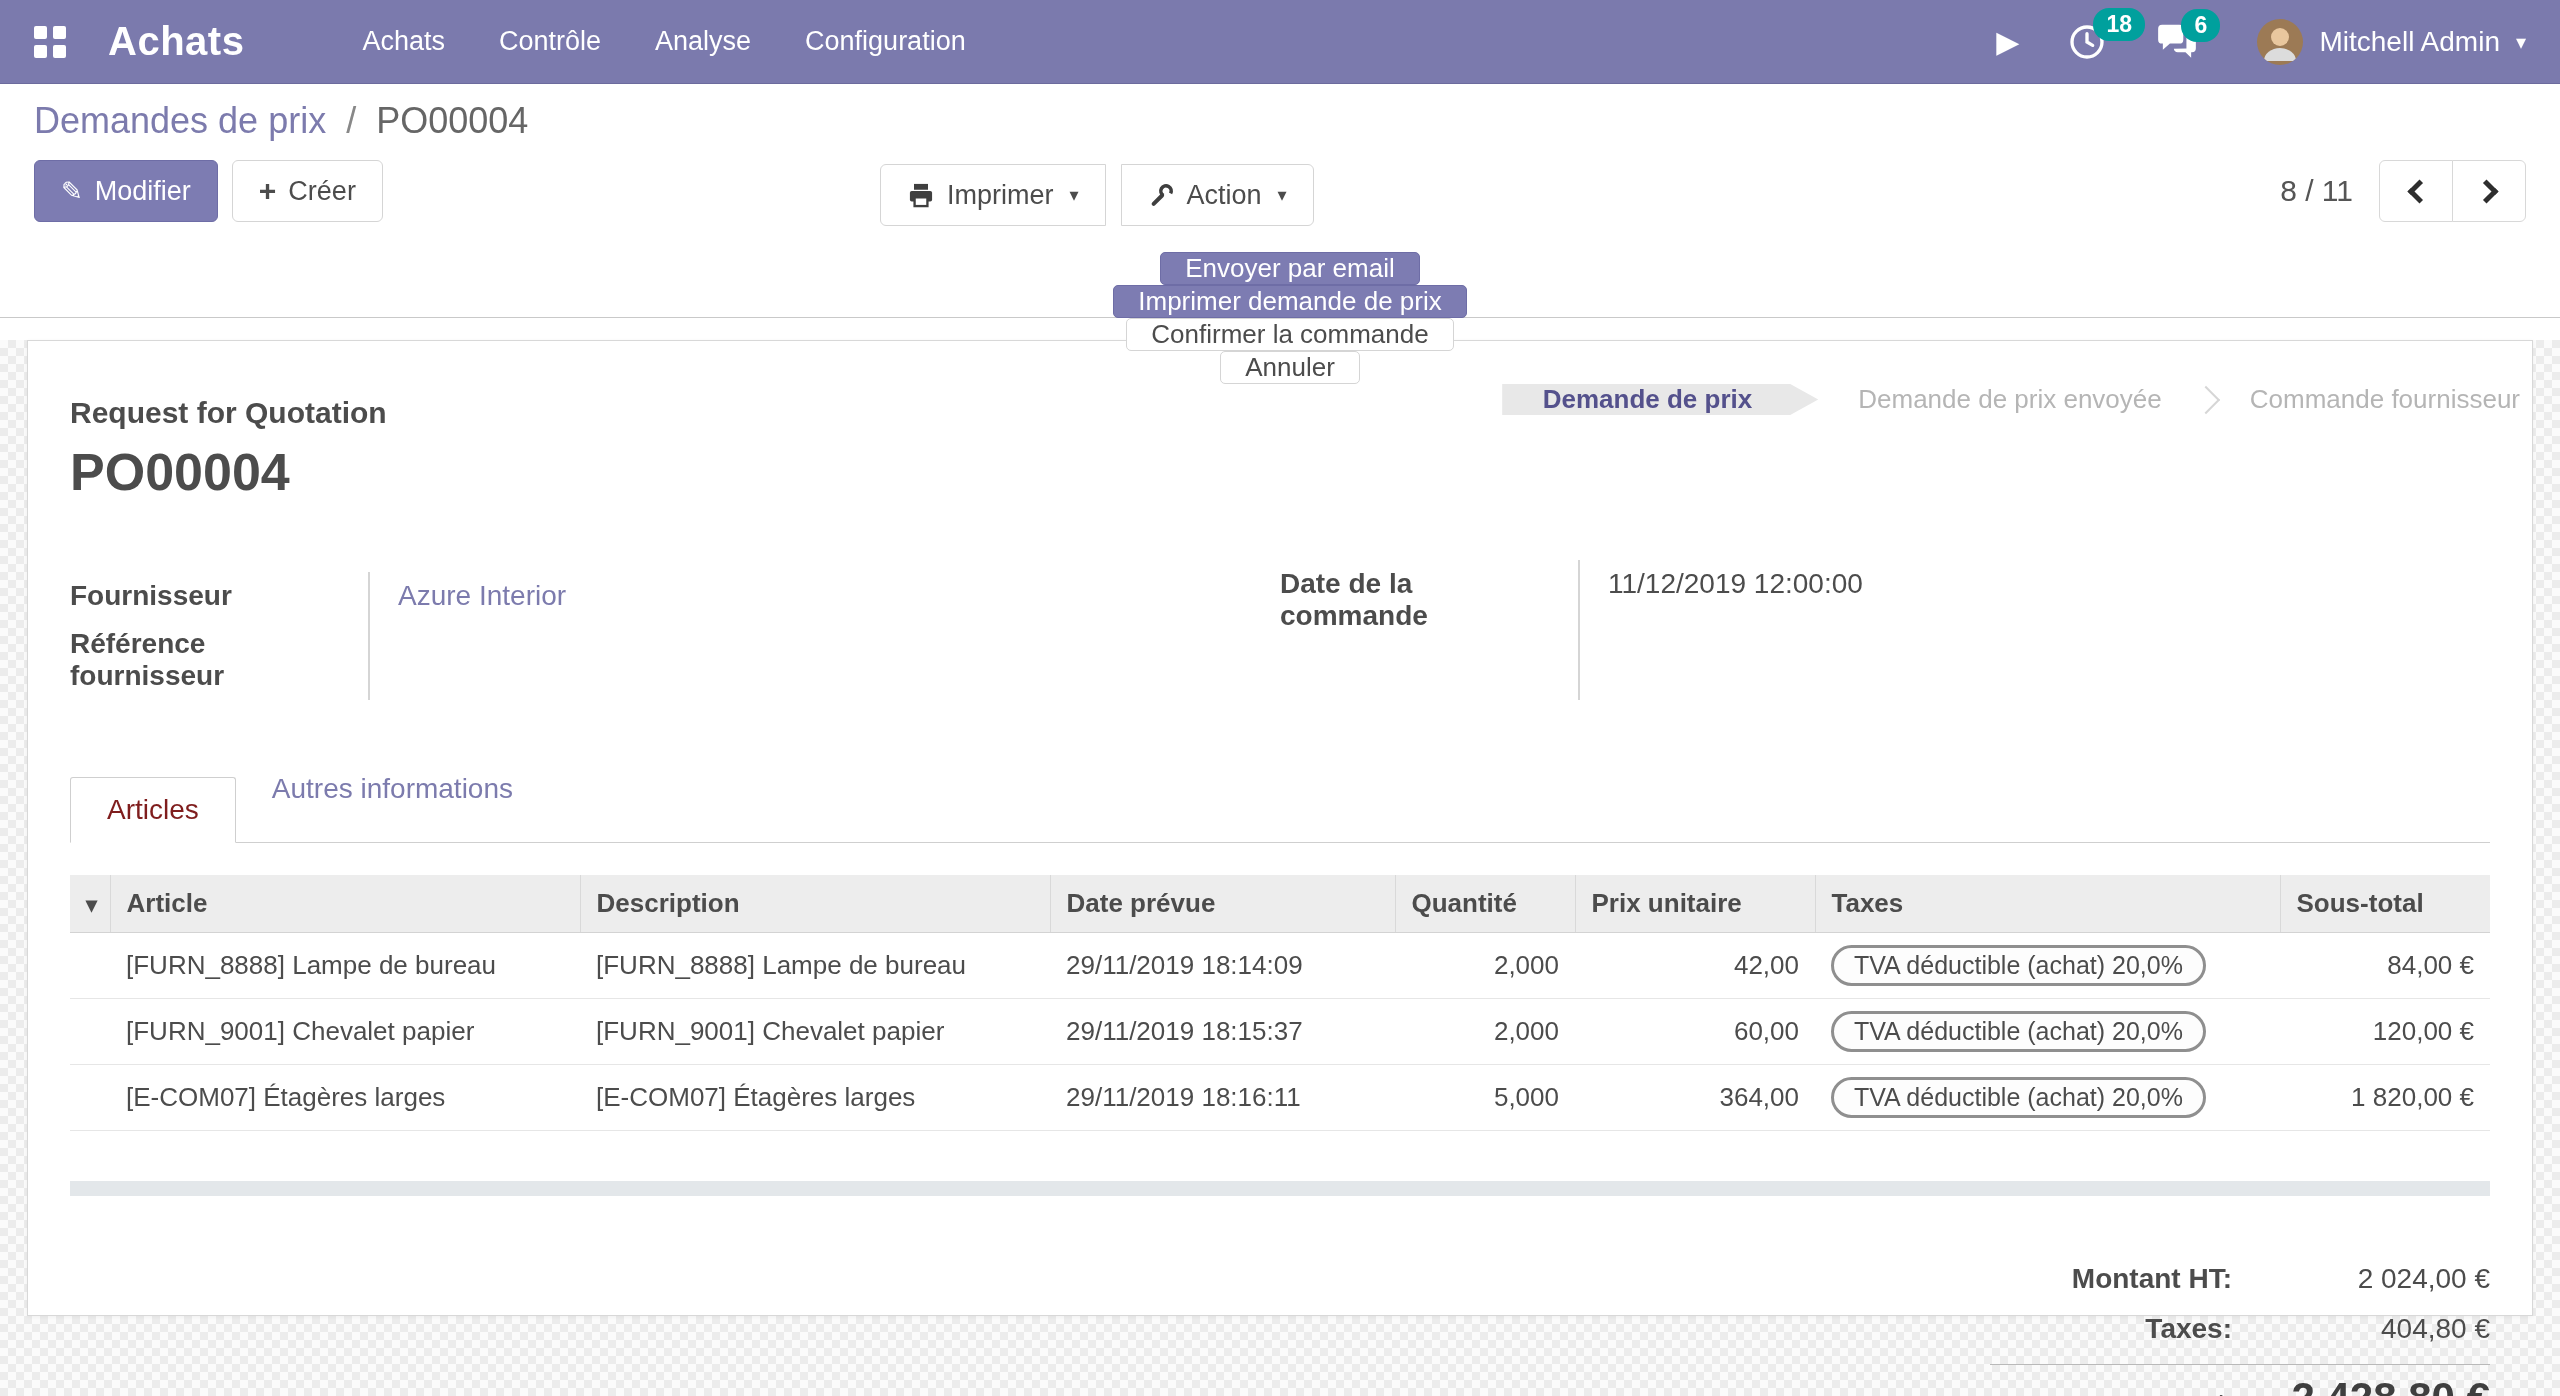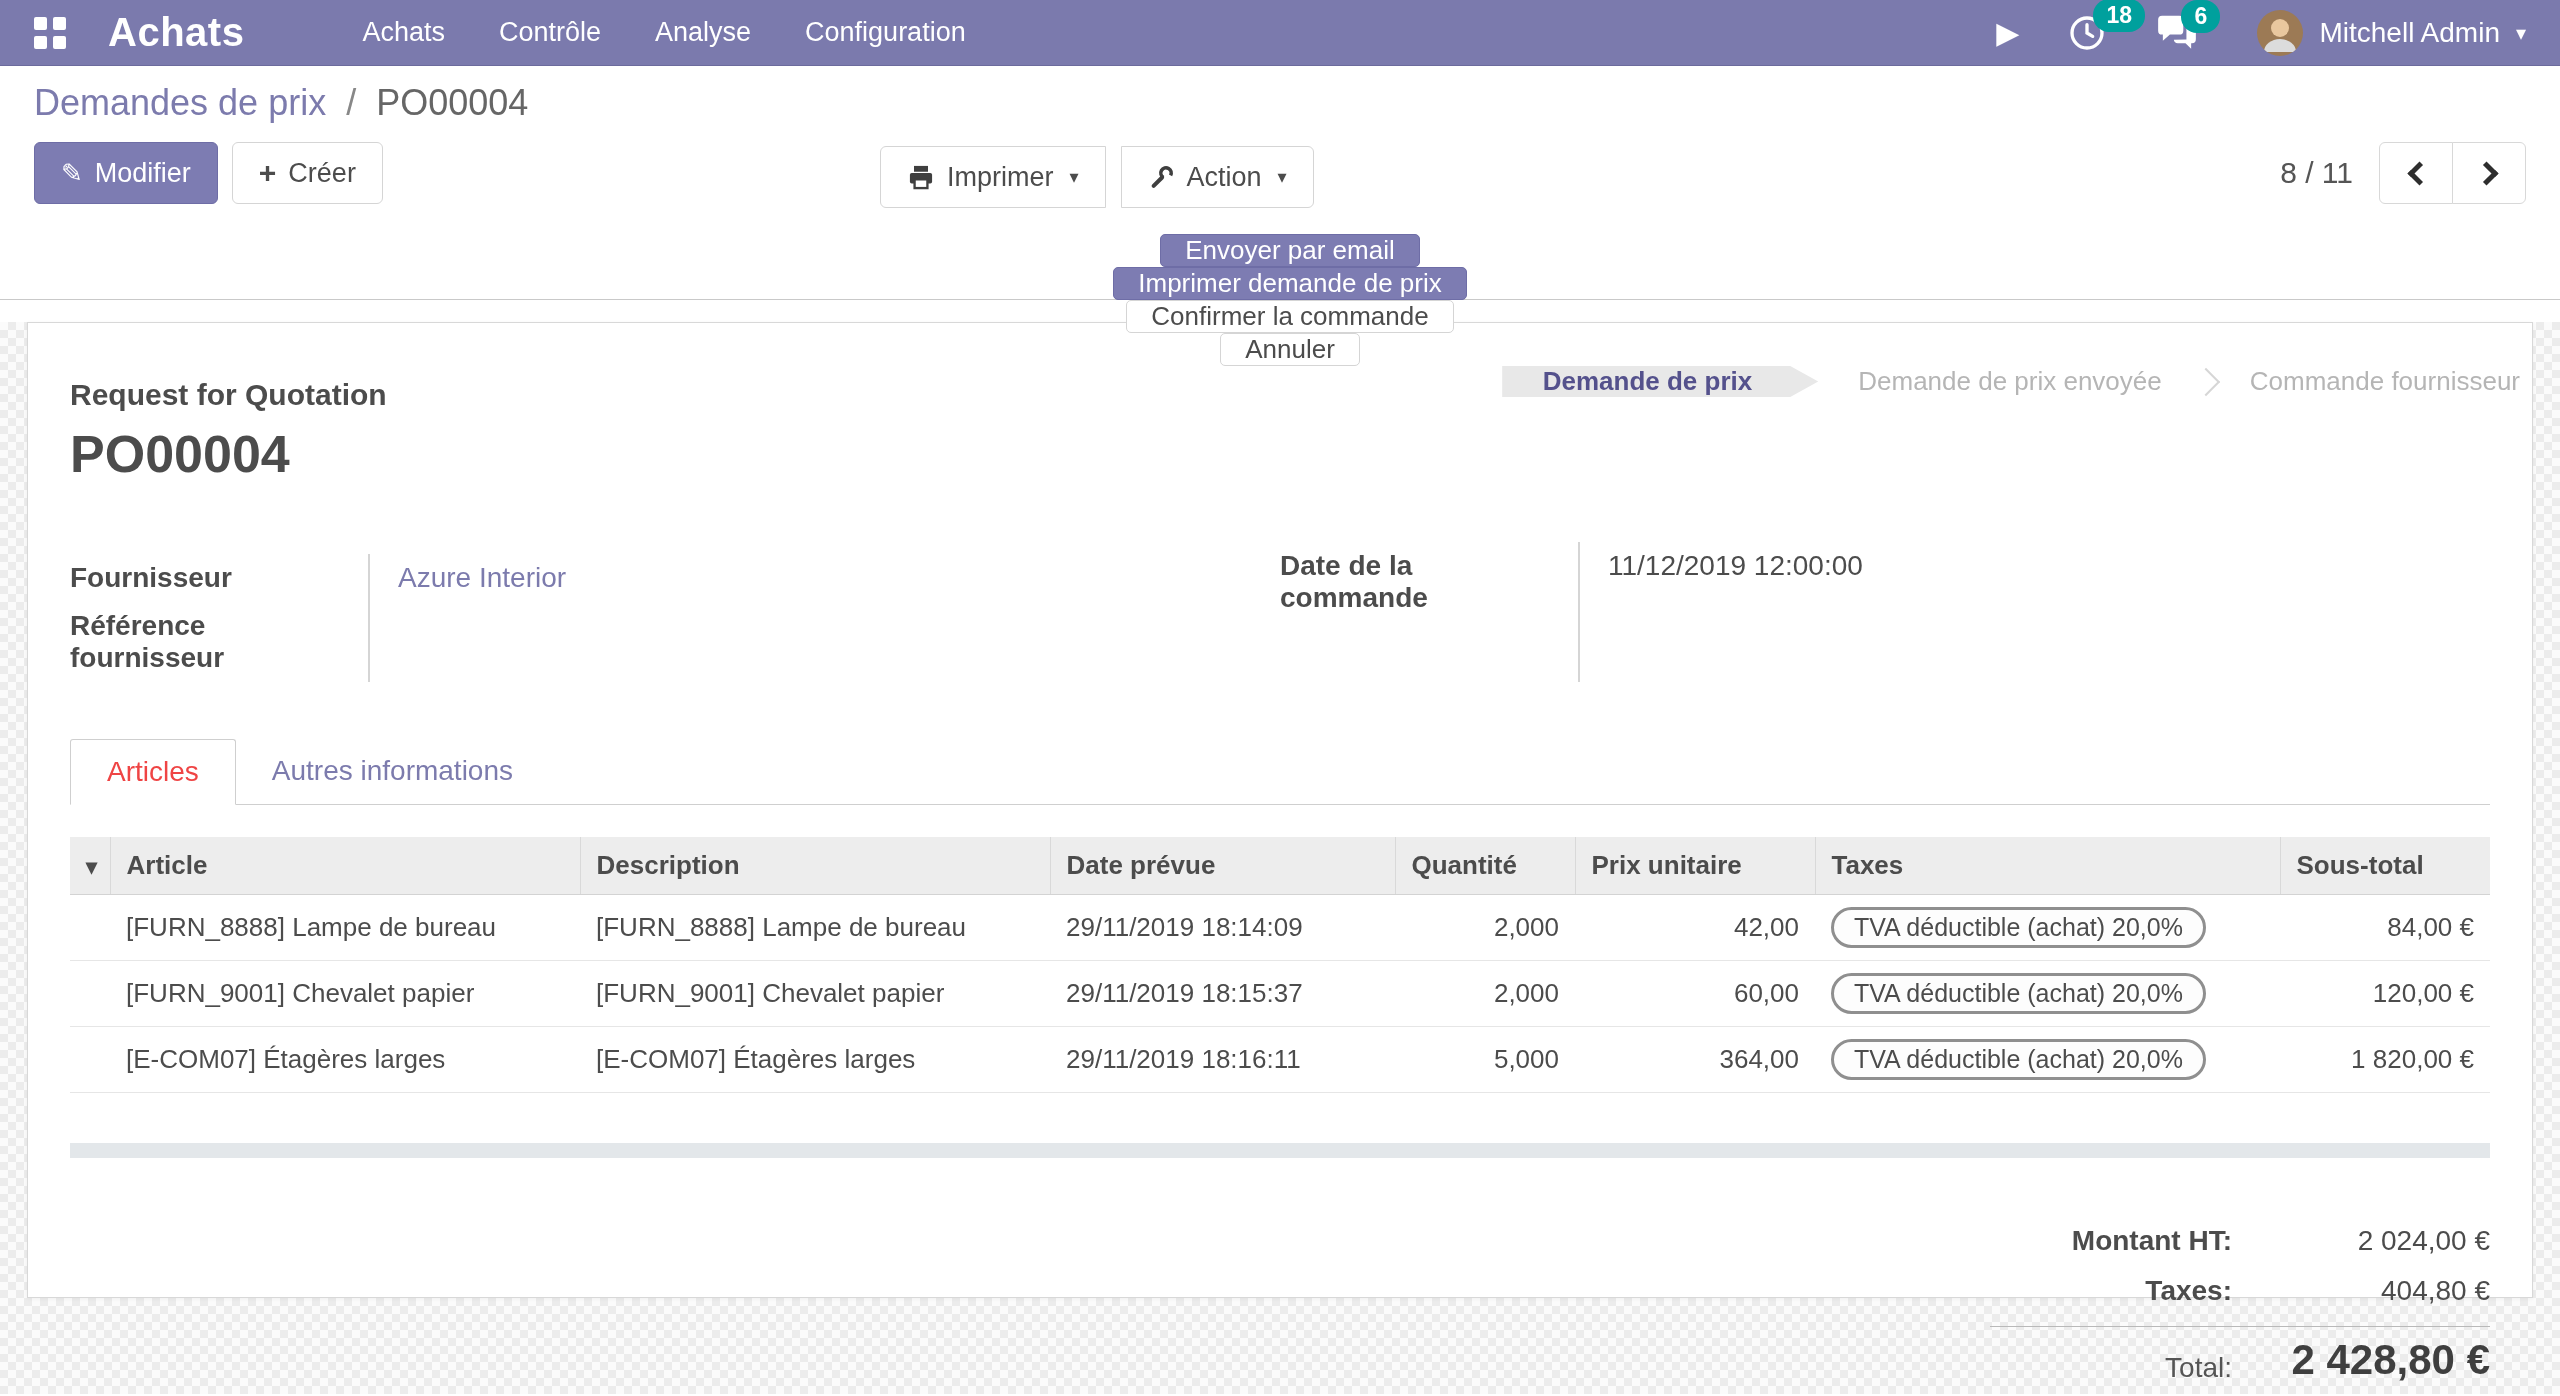--- a/index.html
+++ b/index.html
@@ -1,20 +1,20 @@
 <!DOCTYPE html>
 <html><head>
 <meta charset="utf-8">
 <style>
   * { box-sizing: border-box; margin: 0; padding: 0; }
   html,body { width:2560px; height:1396px; overflow:hidden;
     font-family:"Liberation Sans", sans-serif; background:#fff; color:#4c4c4c; }
 
   
-  .navbar { height:66px; background:#7b7aad; display:flex; align-items:center;
+  .navbar { height:84px; background:#7b7aad; display:flex; align-items:center;
     padding:2px 34px; color:#fff; border-bottom:1px solid #6c6b9d; }
   .apps-grid { display:grid; grid-template-columns:13px 13px; grid-gap:6px; cursor:pointer; }
   .apps-grid span { width:13px; height:13px; background:#fff; border-radius:2px; }
   .brand { font-size:40px; font-weight:bold; margin-left:42px; letter-spacing:.5px; cursor:pointer; }
   .menus { display:flex; margin-left:118px; gap:54px; }
   .menus a { color:#fff; font-size:27px; text-decoration:none; cursor:pointer; }
   .nav-right { margin-left:auto; display:flex; align-items:center; gap:48px; }
   .play-glyph { font-size:30px; line-height:1; cursor:pointer; }
   .icon-badge { position:relative; cursor:pointer; display:flex; align-items:center; }
   .badge { position:absolute; top:-14px; left:26px; background:#00a09d; color:#fff;
@@ -84,22 +84,22 @@
   .fgroup.left { width:1210px;margin-top:12px; }
   .fgroup.right { width:1170px; }
   .frow { display:table-row; }
   .flabel { display:table-cell; width:300px; padding:8px 24px 8px 0;
     font-size:28px; font-weight:bold; color:#4c4c4c; border-right:2px solid #d5d5d5; vertical-align:top; }
   .fvalue { display:table-cell; padding:8px 0 8px 28px; font-size:28px; color:#4c4c4c; vertical-align:top; }
   .fvalue a { color:#7c7bad; text-decoration:none; cursor:pointer; }
 
   .tabs { display:flex; border-bottom:1px solid #cfcfcf; margin-top:56px; }
   .tab { font-size:28px; padding:16px 36px; position:relative; top:1px; cursor:pointer; }
-  .tab.active { background:#fff; color:#ef4444; border:1px solid #cfcfcf; border-bottom:1px solid #fff;
-    border-radius:3px 3px 0 0; }
+  .tab.active { background:#fff; color:#7f1d1d; border:1px solid #cfcfcf; border-bottom:1px solid #fff;
+    border-radius:3px 3px 0 0;margin-top:20px; }
   .tab.inactive { color:#7c7bad; }
 
   table.lines { width:100%; border-collapse:collapse; table-layout:fixed; margin-top:32px; font-size:26px; }
   table.lines th { background:#ededed; font-weight:bold; color:#4c4c4c; text-align:left;
     padding:13px 16px; border-left:1px solid #d9d9d9; border-bottom:1px solid #d3d3d3; }
   table.lines th:first-child { border-left:none; }
   table.lines td { padding:12px 16px; border-bottom:1px solid #e6e6e6; color:#4c4c4c;
     white-space:nowrap; overflow:hidden; }
   th.num, td.num { text-align:right; }
   .sort-caret { font-size:22px; color:#4c4c4c; }

